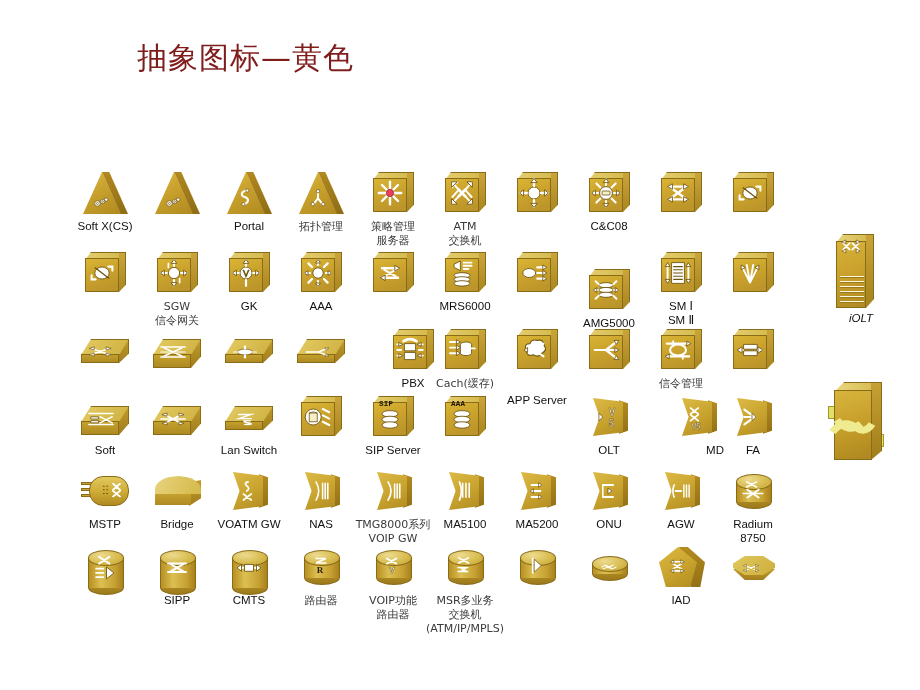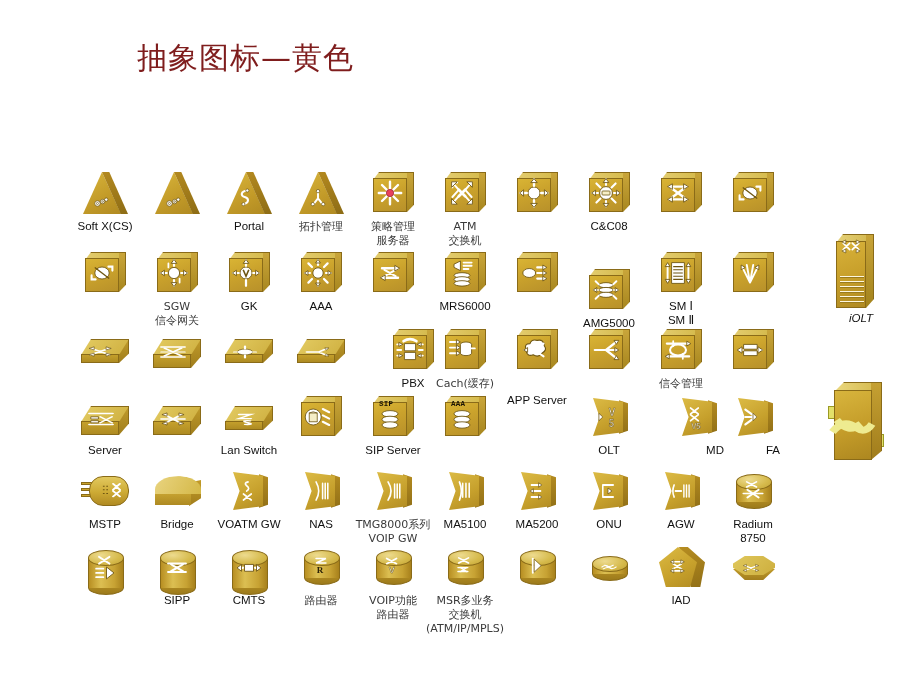--- a/index.html
+++ b/index.html
@@ -827,21 +827,21 @@
         </div>
         <span class="glyph" style="left:5px;top:16px;width:34px;height:22px">
           <svg viewBox="0 0 40 40" preserveAspectRatio="none">
             <path d="M6 10 L34 10 M6 30 L34 30" class="gl" style="stroke-width:2.4"></path>
             <rect x="8" y="16" width="9" height="4" class="gw"></rect>
             <rect x="8" y="23" width="9" height="4" class="gw"></rect>
             <path d="M19 16 L33 27 M33 16 L19 27" class="gl" style="stroke-width:2.4"></path>
           </svg>
         </span>
       </div>
-      <div class="label">Server</div>
+      <div class="label">Soft</div>
     </div>
     <div class="cell" style="left: 134px; top: 392px;">
       <div class="art">
         <div class="slab slab2">
           <div class="side"></div>
           <div class="front"></div>
           <div class="top"></div>
         </div>
         <span class="glyph" style="left:5px;top:16px;width:34px;height:22px">
           <svg viewBox="0 0 40 40" preserveAspectRatio="none">
@@ -951,21 +951,21 @@
         <span class="glyph" style="left:12px;top:10px;width:26px;height:30px">
           <svg viewBox="0 0 40 40" preserveAspectRatio="none">
             <path d="M10 8 L22 16 M22 8 L10 16" class="gl" style="stroke-width:2.4"></path>
             <path d="M10 17 L22 25 M22 17 L10 25" class="gl" style="stroke-width:2.4"></path>
             <text x="11" y="36" class="gw" style="font:bold 12px sans-serif;stroke-width:.7">V5</text>
           </svg>
         </span>
       </div>
       <div class="label">MD</div>
     </div>
-    <div class="cell" style="left: 694px; top: 392px; align-items: flex-end;">
+    <div class="cell" style="left: 710px; top: 392px;">
       <div class="art">
         <div class="plate">
           <div class="edge"></div>
           <div class="face"></div>
         </div>
         <span class="glyph" style="left:12px;top:10px;width:26px;height:30px">
           <svg viewBox="0 0 40 40" preserveAspectRatio="none">
             <path d="M8 10 L24 20 M8 20 L24 20 M8 30 L24 20" class="gl" style="stroke-width:2.8"></path>
             <path d="M26 20 l-6 -5 l0 10 z" class="gw"></path>
           </svg>

